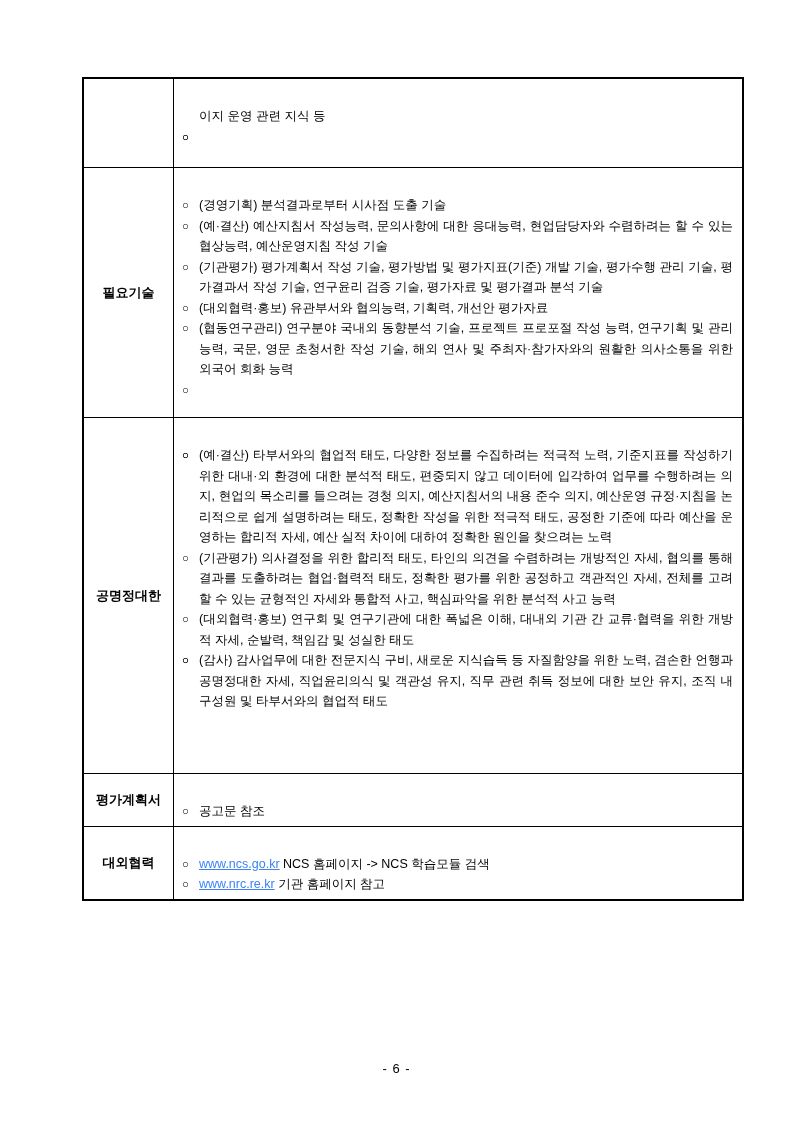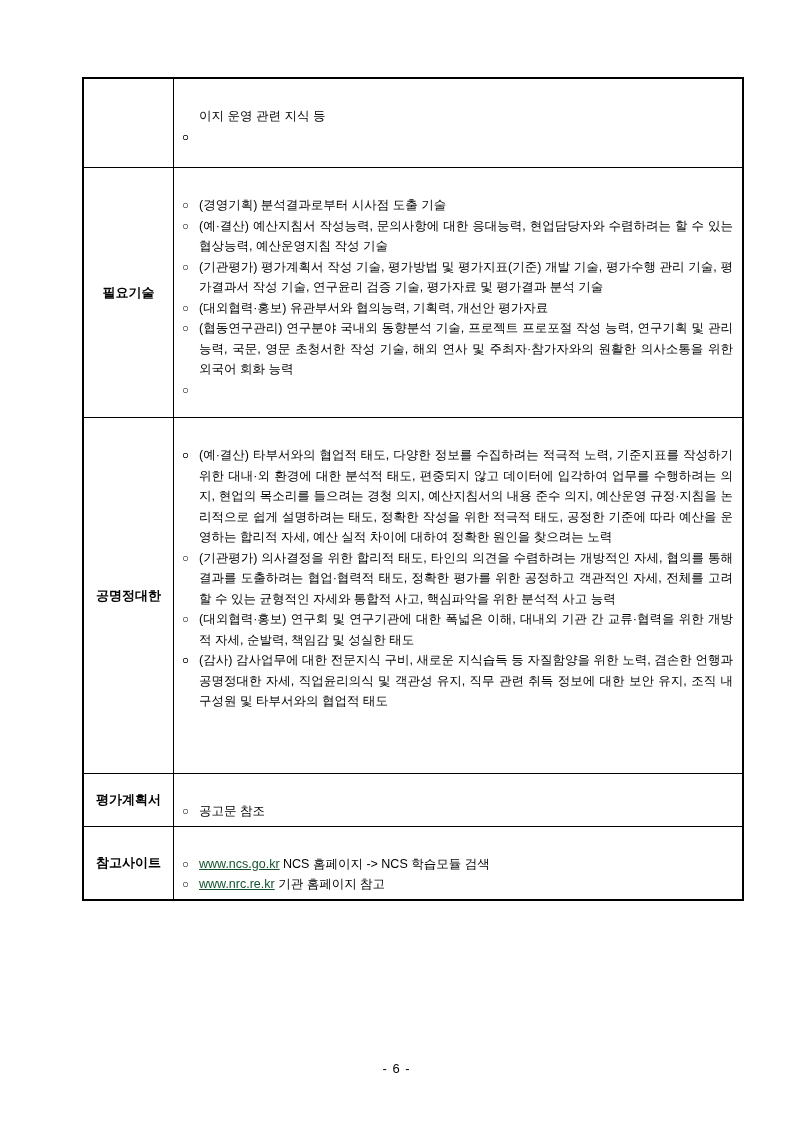--- a/index.html
+++ b/index.html
@@ -42,21 +42,21 @@
     padding-left: 19px;
     text-align: justify;
   }
   .item .marker {
     position: absolute;
     left: 2px;
     top: 0;
     font-size: 11.5px;
   }
   .link {
-    color: #14532d;
+    color: #3b82f6;
     text-decoration: underline;
     cursor: pointer;
   }
   .row-cont   { min-height: 88px; }
   .row-skill  { min-height: 250px; }
   .row-att    { min-height: 356px; }
   .row-qual   { min-height: 25px; }
   .row-ref    { min-height: 41px; }
   .page-number {
     position: absolute;
@@ -150,21 +150,21 @@
     <div class="label-cell">평가계획서</div>
     <div class="content-cell">
       <div class="item">
         <span class="marker">○</span>
         <span>공고문 참조</span>
       </div>
     </div>
   </div>
 
   <div class="t-row row-ref">
-    <div class="label-cell">참고사이트</div>
+    <div class="label-cell">대외협력</div>
     <div class="content-cell">
       <div class="item">
         <span class="marker">○</span>
         <span><a class="link" href="www.ncs.go.kr">www.ncs.go.kr</a><span> NCS 홈페이지 -&gt; NCS 학습모듈 검색</span></span>
       </div>
       <div class="item">
         <span class="marker">○</span>
         <span><a class="link" href="www.nrc.re.kr">www.nrc.re.kr</a><span> 기관 홈페이지 참고</span></span>
       </div>
     </div>

